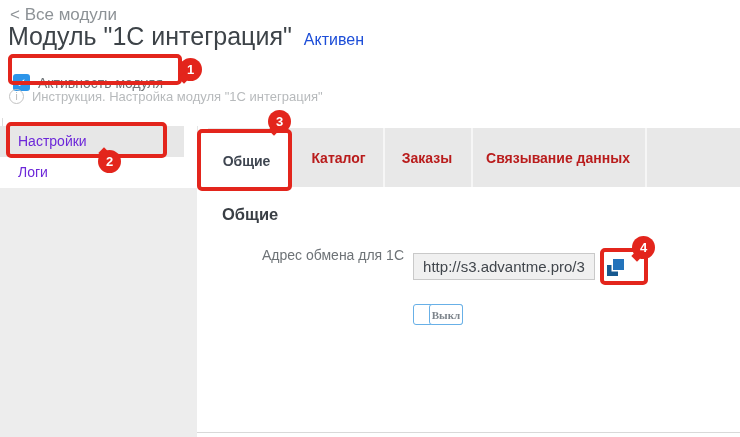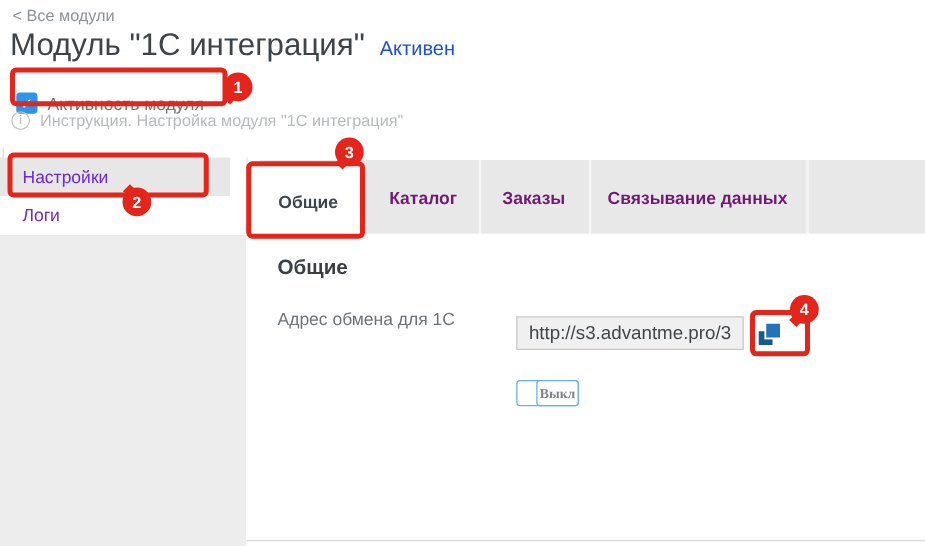--- a/index.html
+++ b/index.html
@@ -3,21 +3,21 @@
 <meta charset="utf-8">
 <style>
   * { margin:0; padding:0; box-sizing:border-box; }
   body { background:#fff; }
   .page {
     position:relative; width:740px; height:437px; overflow:hidden;
     background:#ffffff; font-family:"Liberation Sans", sans-serif;
   }
 
   
-  .back-link { position:absolute; left:10px; top:5px; font-size:13px; color:#8d9296; cursor:pointer; }
+  .back-link { position:absolute; left:10px; top:5px; font-size:17px; color:#8d9296; cursor:pointer; }
   .title-row { position:absolute; left:8px; top:22px; display:flex; align-items:baseline; gap:12px; white-space:nowrap; }
   .page-title { font-size:25px; font-weight:400; color:#3d4348; }
   .status-badge { font-size:16px; color:#1d4ed8; }
   .checkbox-row { position:absolute; left:13px; top:60px; display:flex; align-items:center; gap:8px;margin-top:14px; }
   .checkbox {
     width:17px; height:17px; background:#2d95e9; border-radius:3px;
     display:flex; align-items:center; justify-content:center; cursor:pointer;
   }
   .checkbox::after { content:"✓"; color:#fff; font-size:12px; font-weight:bold; font-family:"DejaVu Sans", sans-serif; }
   .checkbox-label { font-size:14px; color:#6e7377; }
@@ -34,35 +34,35 @@
   .sidebar-bg { position:absolute; left:0; top:188px; width:197px; height:249px; background:#ededed; }
   .side-item { position:absolute; left:0; width:184px; height:31px; line-height:31px;
     padding-left:18px; font-size:14px; color:#6d28d9; cursor:pointer; }
   .side-item.selected { top:126px; background:#e7e7e7; }
   .side-item.plain { top:157px; background:#ffffff; }
   .menu-divider { position:absolute; left:197px; top:126px; width:1px; height:62px; background:#e5e5e5; }
 
   
   .tabbar { position:absolute; left:208px; top:128px; width:532px; height:59px; background:#e8e8e8; }
   .tab { position:absolute; top:0; height:59px; display:flex; align-items:center; justify-content:center;
-    font-size:14px; font-weight:600; color:#701a75; cursor:pointer; }
+    font-size:14px; font-weight:600; color:#b91c1c; cursor:pointer; }
   .tab.t-katalog { left:86px;  width:89px; }
   .tab.t-zakazy  { left:175px; width:88px; }
   .tab.t-svyaz   { left:263px; width:174px; }
   .tab-sep { position:absolute; top:0; width:2px; height:59px; background:#f6f6f6; }
   .sep-1 { left:175px; } .sep-2 { left:263px; } .sep-3 { left:437px; }
   .active-tab { position:absolute; left:202px; top:131px; width:89px; height:59px; background:#ffffff;
     display:flex; align-items:center; justify-content:center; z-index:2;
     font-size:14px; font-weight:600; color:#3e4550; cursor:pointer; }
 
   
   .content { position:absolute; left:197px; top:187px; width:543px; height:246px;
     background:#ffffff; border-bottom:1px solid #d9d9d9; z-index:1; }
   .content-heading { position:absolute; left:25px; top:18px; font-size:16.5px; font-weight:700; color:#3a3f45; }
-  .field-label { position:absolute; left:25px; width:182px; font-size:14px; color:#6e7377; line-height:24px; }
+  .field-label { position:absolute; left:25px; width:182px; font-size:14px; color:#6e7377; line-height:24px;text-align:right; }
   .fl-1 { top:56px; }
   .fl-2 { top:110px; }
   .url-input { position:absolute; left:216px; top:66px; width:182px; height:27px;
     background:#f0f0f0; border:1px solid #c9c9c9; font-size:15px; color:#41464c;
     text-align:center; font-family:"Liberation Sans", sans-serif; }
   .copy-btn { position:absolute; left:410px; top:72px; width:17px; height:17px; cursor:pointer; }
   .copy-icon { position:relative; width:17px; height:17px; display:block; }
   .copy-icon .back  { position:absolute; left:0; bottom:0; width:11px; height:11px; background:#17598f; }
   .copy-icon .front { position:absolute; right:0; top:0; width:11px; height:11px; background:#2373bb; box-shadow:0 0 0 1.5px #fff; }
   .toggle { position:absolute; left:216px; top:117px; width:50px; height:21px;

